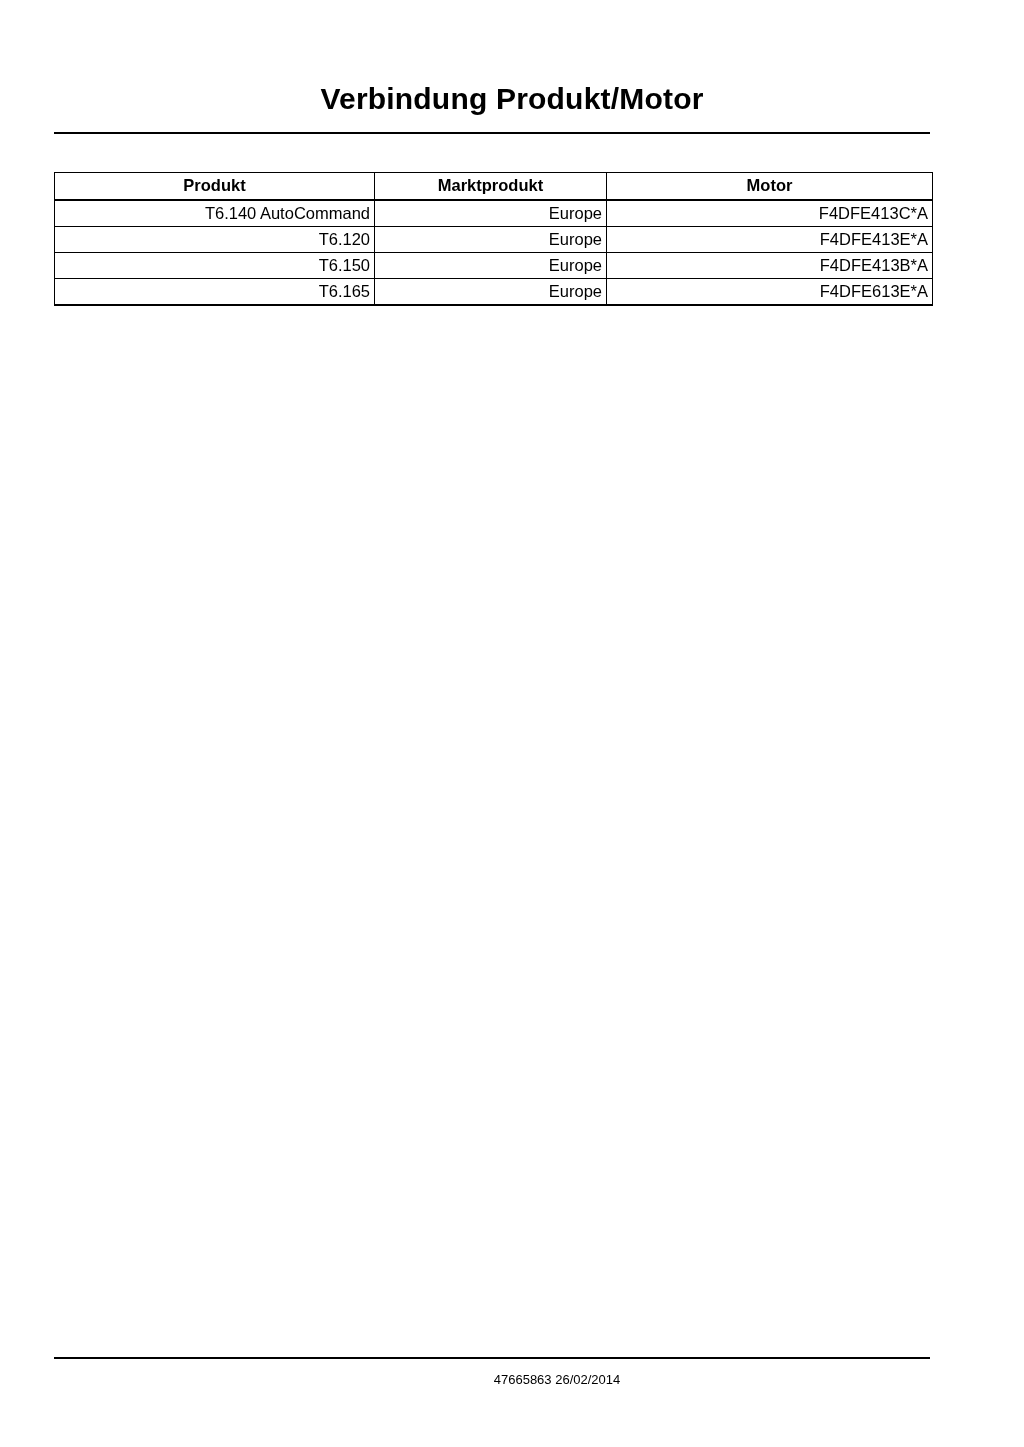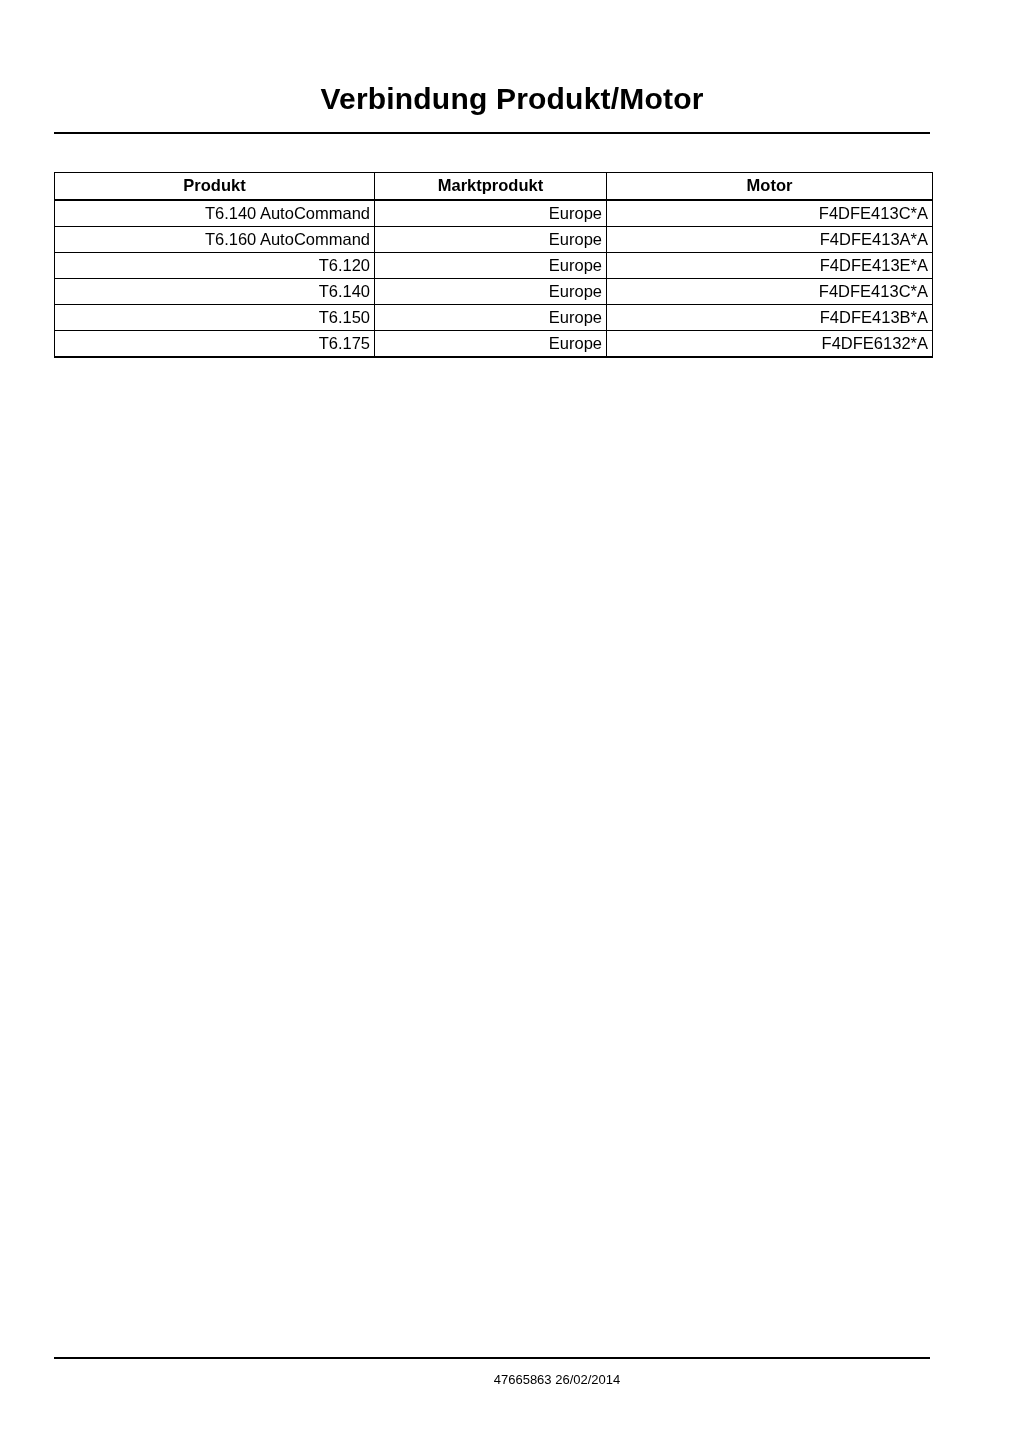--- a/index.html
+++ b/index.html
@@ -116,43 +116,33 @@
           <th>Motor</th>
         </tr>
       </thead>
       <tbody>
         <tr>
           <td>T6.140 AutoCommand</td>
           <td>Europe</td>
           <td>F4DFE413C*A</td>
         </tr>
         <tr>
-          <td>T6.160 AutoCommand</td>
-          <td>Europe</td>
-          <td>F4DFE413A*A</td>
-        </tr>
-        <tr>
           <td>T6.120</td>
           <td>Europe</td>
           <td>F4DFE413E*A</td>
-        </tr>
-        <tr>
-          <td>T6.140</td>
-          <td>Europe</td>
-          <td>F4DFE413C*A</td>
         </tr>
         <tr>
           <td>T6.150</td>
           <td>Europe</td>
           <td>F4DFE413B*A</td>
         </tr>
         <tr>
-          <td>T6.175</td>
+          <td>T6.165</td>
           <td>Europe</td>
-          <td>F4DFE6132*A</td>
+          <td>F4DFE613E*A</td>
         </tr>
       </tbody>
     </table>
   </div>
 
   <div class="footer-rule"></div>
   <div class="footer-text">47665863 26/02/2014</div>
 
 </div>
 

